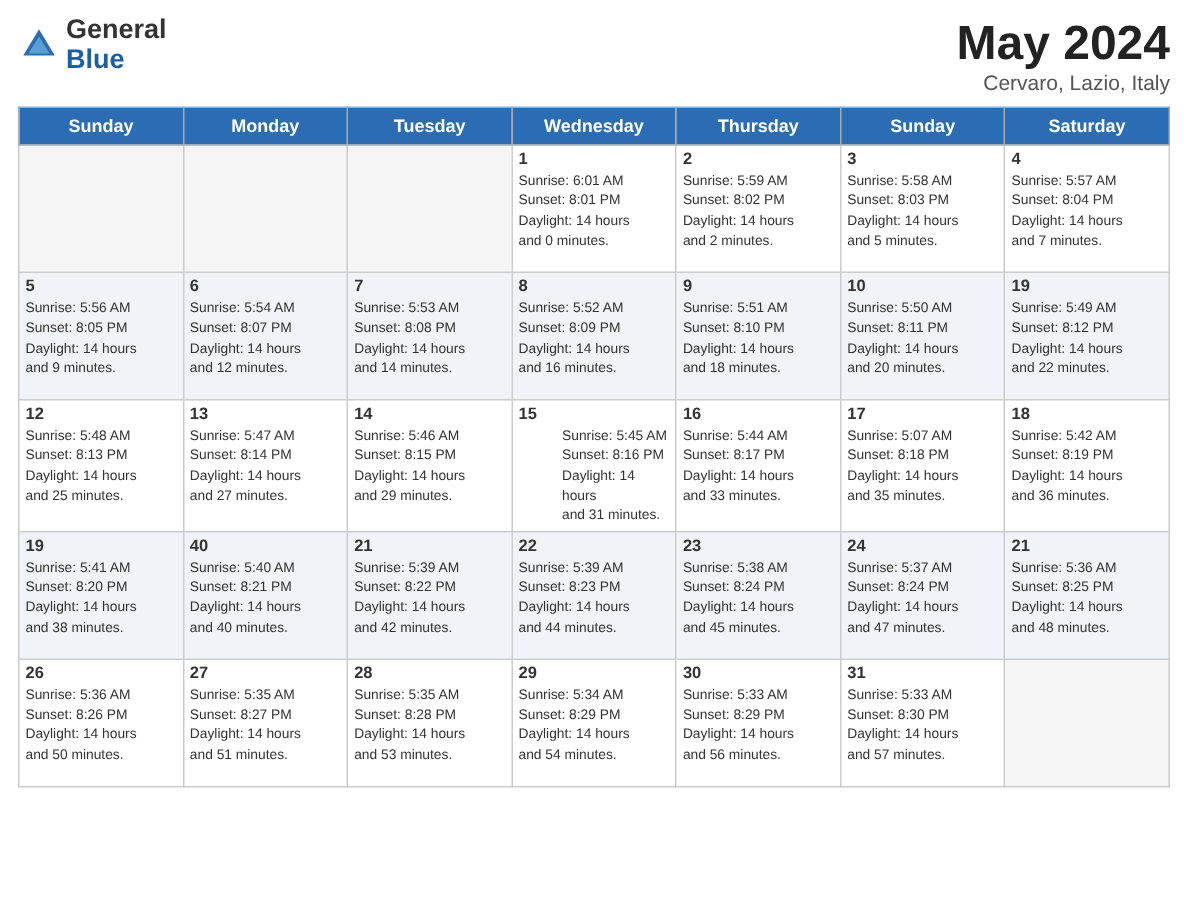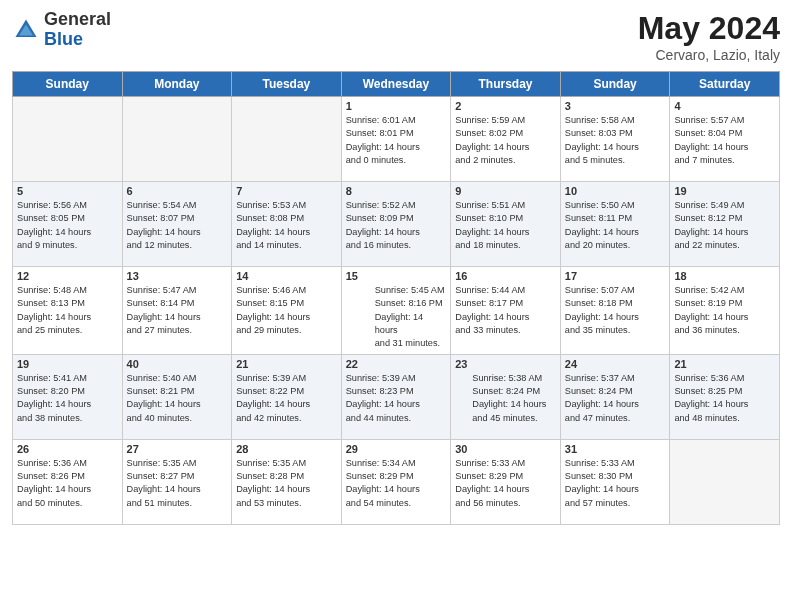--- a/index.html
+++ b/index.html
@@ -286,21 +286,21 @@
           </td>
           <td>
             <span class="day-num">22</span>
             <div class="day-info" style="white-space: pre-line;">Sunrise: 5:39 AM
 Sunset: 8:23 PM
 Daylight: 14 hours
 and 44 minutes.</div>
           </td>
           <td>
             <span class="day-num">23</span>
-            <div class="day-info" style="white-space: pre-line; margin-left: 17px;">Sunrise: 5:38 AM
+            <div class="day-info" style="white-space: pre-line;">Sunrise: 5:38 AM
 Sunset: 8:24 PM
 Daylight: 14 hours
 and 45 minutes.</div>
           </td>
           <td>
             <span class="day-num">24</span>
             <div class="day-info" style="white-space: pre-line;">Sunrise: 5:37 AM
 Sunset: 8:24 PM
 Daylight: 14 hours
 and 47 minutes.</div>

